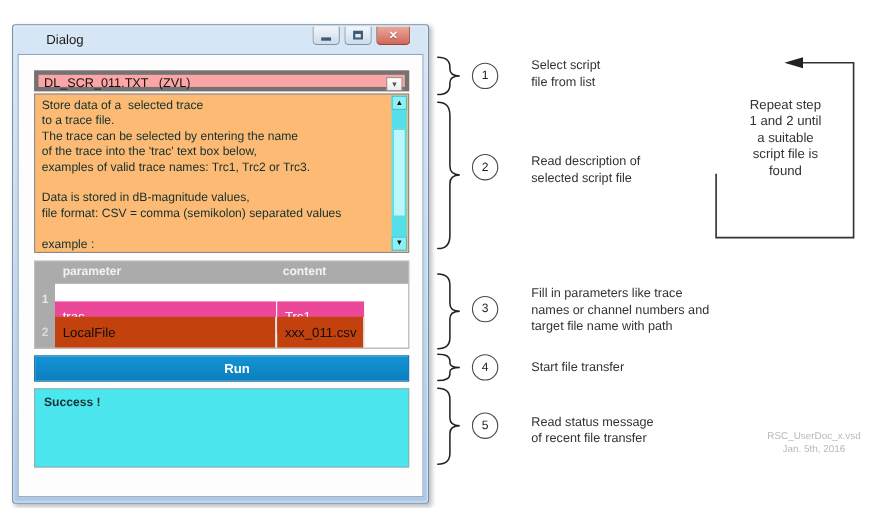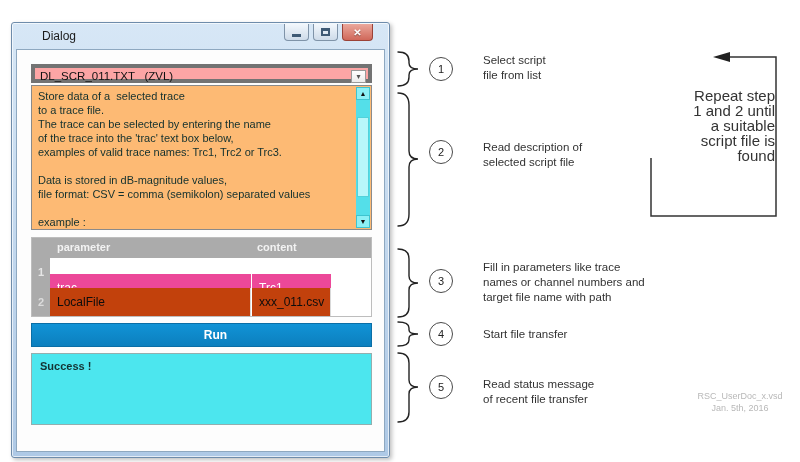--- a/index.html
+++ b/index.html
@@ -103,22 +103,22 @@
     position:absolute; left:429px; width:24px; height:24px; border:1px solid #4a4a4a;
     border-radius:50%; background:#fff; text-align:center; line-height:22px;
     font-size:11px; color:#222;
   }
   .step-text {
     position:absolute; left:483px; font-size:11.5px; line-height:15px; color:#333;
     white-space:pre-line;
   }
   .loop-svg { position:absolute; left:640px; top:45px; }
   .loop-text {
-    position:absolute; left:653px; top:88px; width:122px; text-align:right;
-    font-size:15px; line-height:15px; color:#333; white-space:pre-line;
+    position:absolute; left:653px; top:88px; width:122px; text-align:center;
+    font-size:12px; line-height:15px; color:#333; white-space:pre-line;
   }
   .watermark {
     position:absolute; left:688px; top:390px; width:104px; text-align:center;
     font-size:9px; line-height:12px; color:#b8b8b8;
   }
 </style>
 </head>
 <body>
 
 <div id="page">

